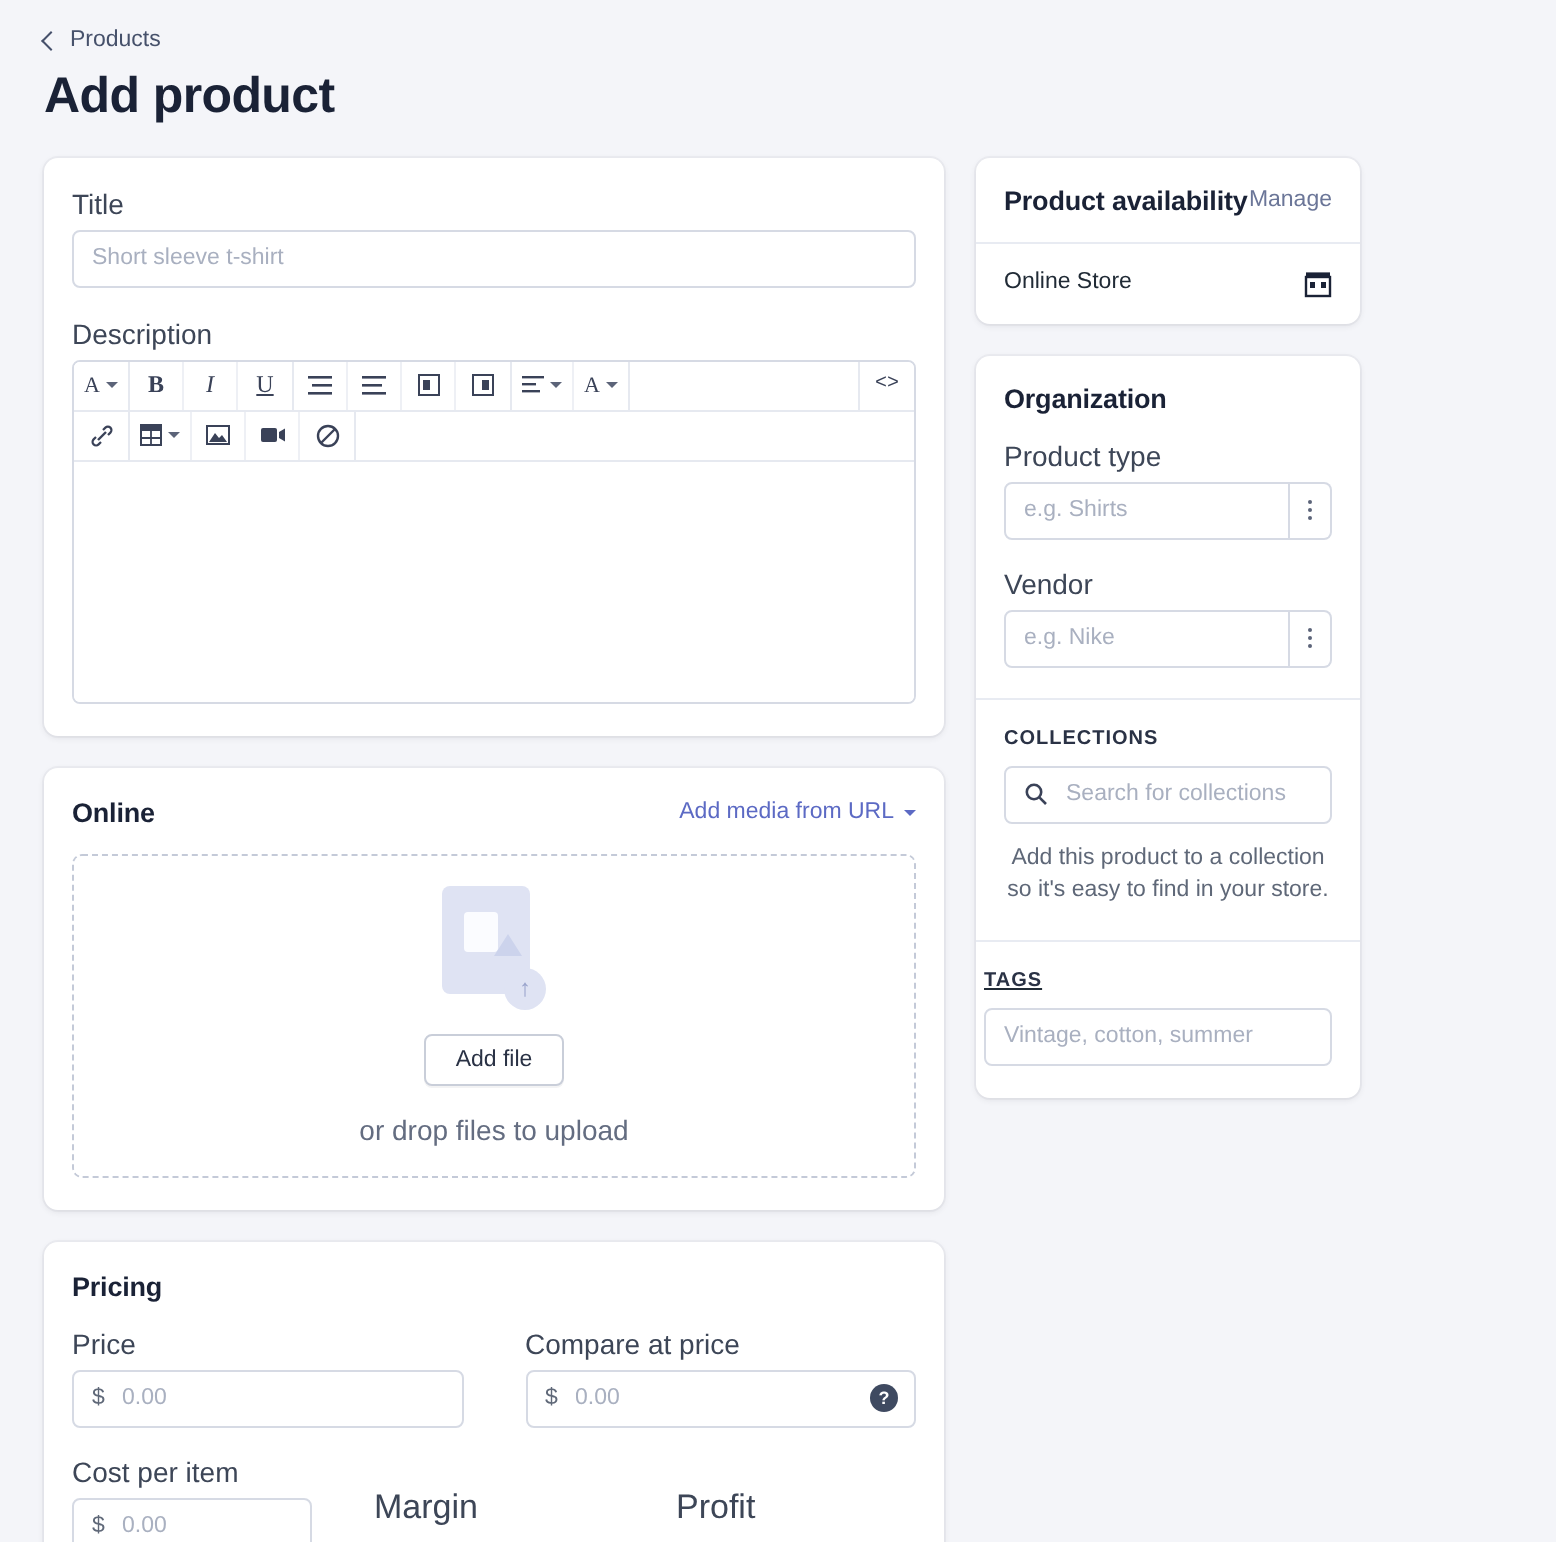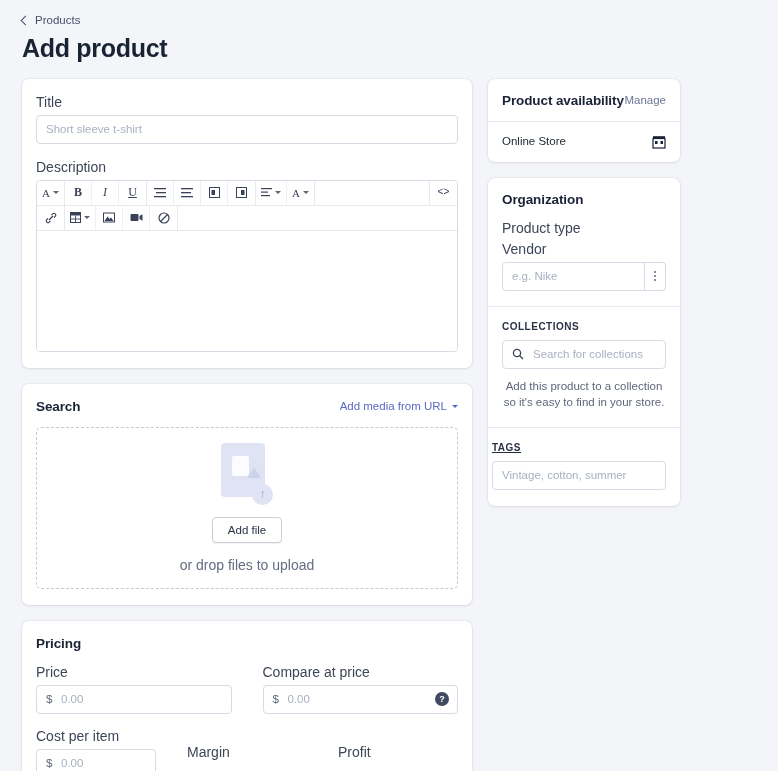--- a/index.html
+++ b/index.html
@@ -225,21 +225,21 @@
   .input-money .input { padding-left: 24px; }
   .help-icon {
     position: absolute; right: 9px; top: 50%;
     transform: translateY(-50%);
     width: 14px; height: 14px; border-radius: 50%;
     background: #3f4a61; color: #fff;
     font-size: 9px; font-weight: bold;
     display: flex; align-items: center; justify-content: center;
     cursor: pointer;
   }
-  .metric-label { font-size: 14px; color: #3d4657; margin-bottom: 10px; }
+  .metric-label { font-size: 17px; color: #3d4657; margin-bottom: 10px; }
   .metric-value { font-size: 11.5px; color: #5f6878; }
 
   
   .side-sub {
     font-size: 11.5px;
     color: #5f6878;
     margin-top: 5px;
   }
   .divider { height: 1px; background: #e8ebf2; }
   .store-row {
@@ -419,21 +419,21 @@
             </div>
 
             <div class="editor-body"></div>
           </div>
         </div>
       </div>
 
       <div class="card">
         <div class="card-pad">
           <div class="card-head">
-            <div class="section-title">Search</div>
+            <div class="section-title">Online</div>
             <div class="link">
               <span>Add media from URL</span>
               <span class="tb-caret"></span>
             </div>
           </div>
 
           <div class="dropzone">
             <div class="dz-illus">
               <div class="dz-sheet"></div>
               <div class="dz-inner"></div>
@@ -509,20 +509,30 @@
             <rect x="8.5" y="6" width="2.5" height="3" fill="#1a2236"></rect>
           </svg>
         </div>
       </div>
 
       <div class="card">
         <div style="padding:14px 14px 15px 14px;">
           <div class="section-title mb13">Organization</div>
 
           <label class="field-label">Product type</label>
+          <div class="select-wrap" style="margin-bottom:14px;">
+            <input class="input" placeholder="e.g. Shirts" style="">
+            <div class="select-btn">
+              <span class="dots">
+                  <i></i>
+                  <i></i>
+                  <i></i>
+                </span>
+            </div>
+          </div>
 
           <label class="field-label">Vendor</label>
           <div class="select-wrap">
             <input class="input" placeholder="e.g. Nike" style="">
             <div class="select-btn">
               <span class="dots">
                   <i></i>
                   <i></i>
                   <i></i>
                 </span>

